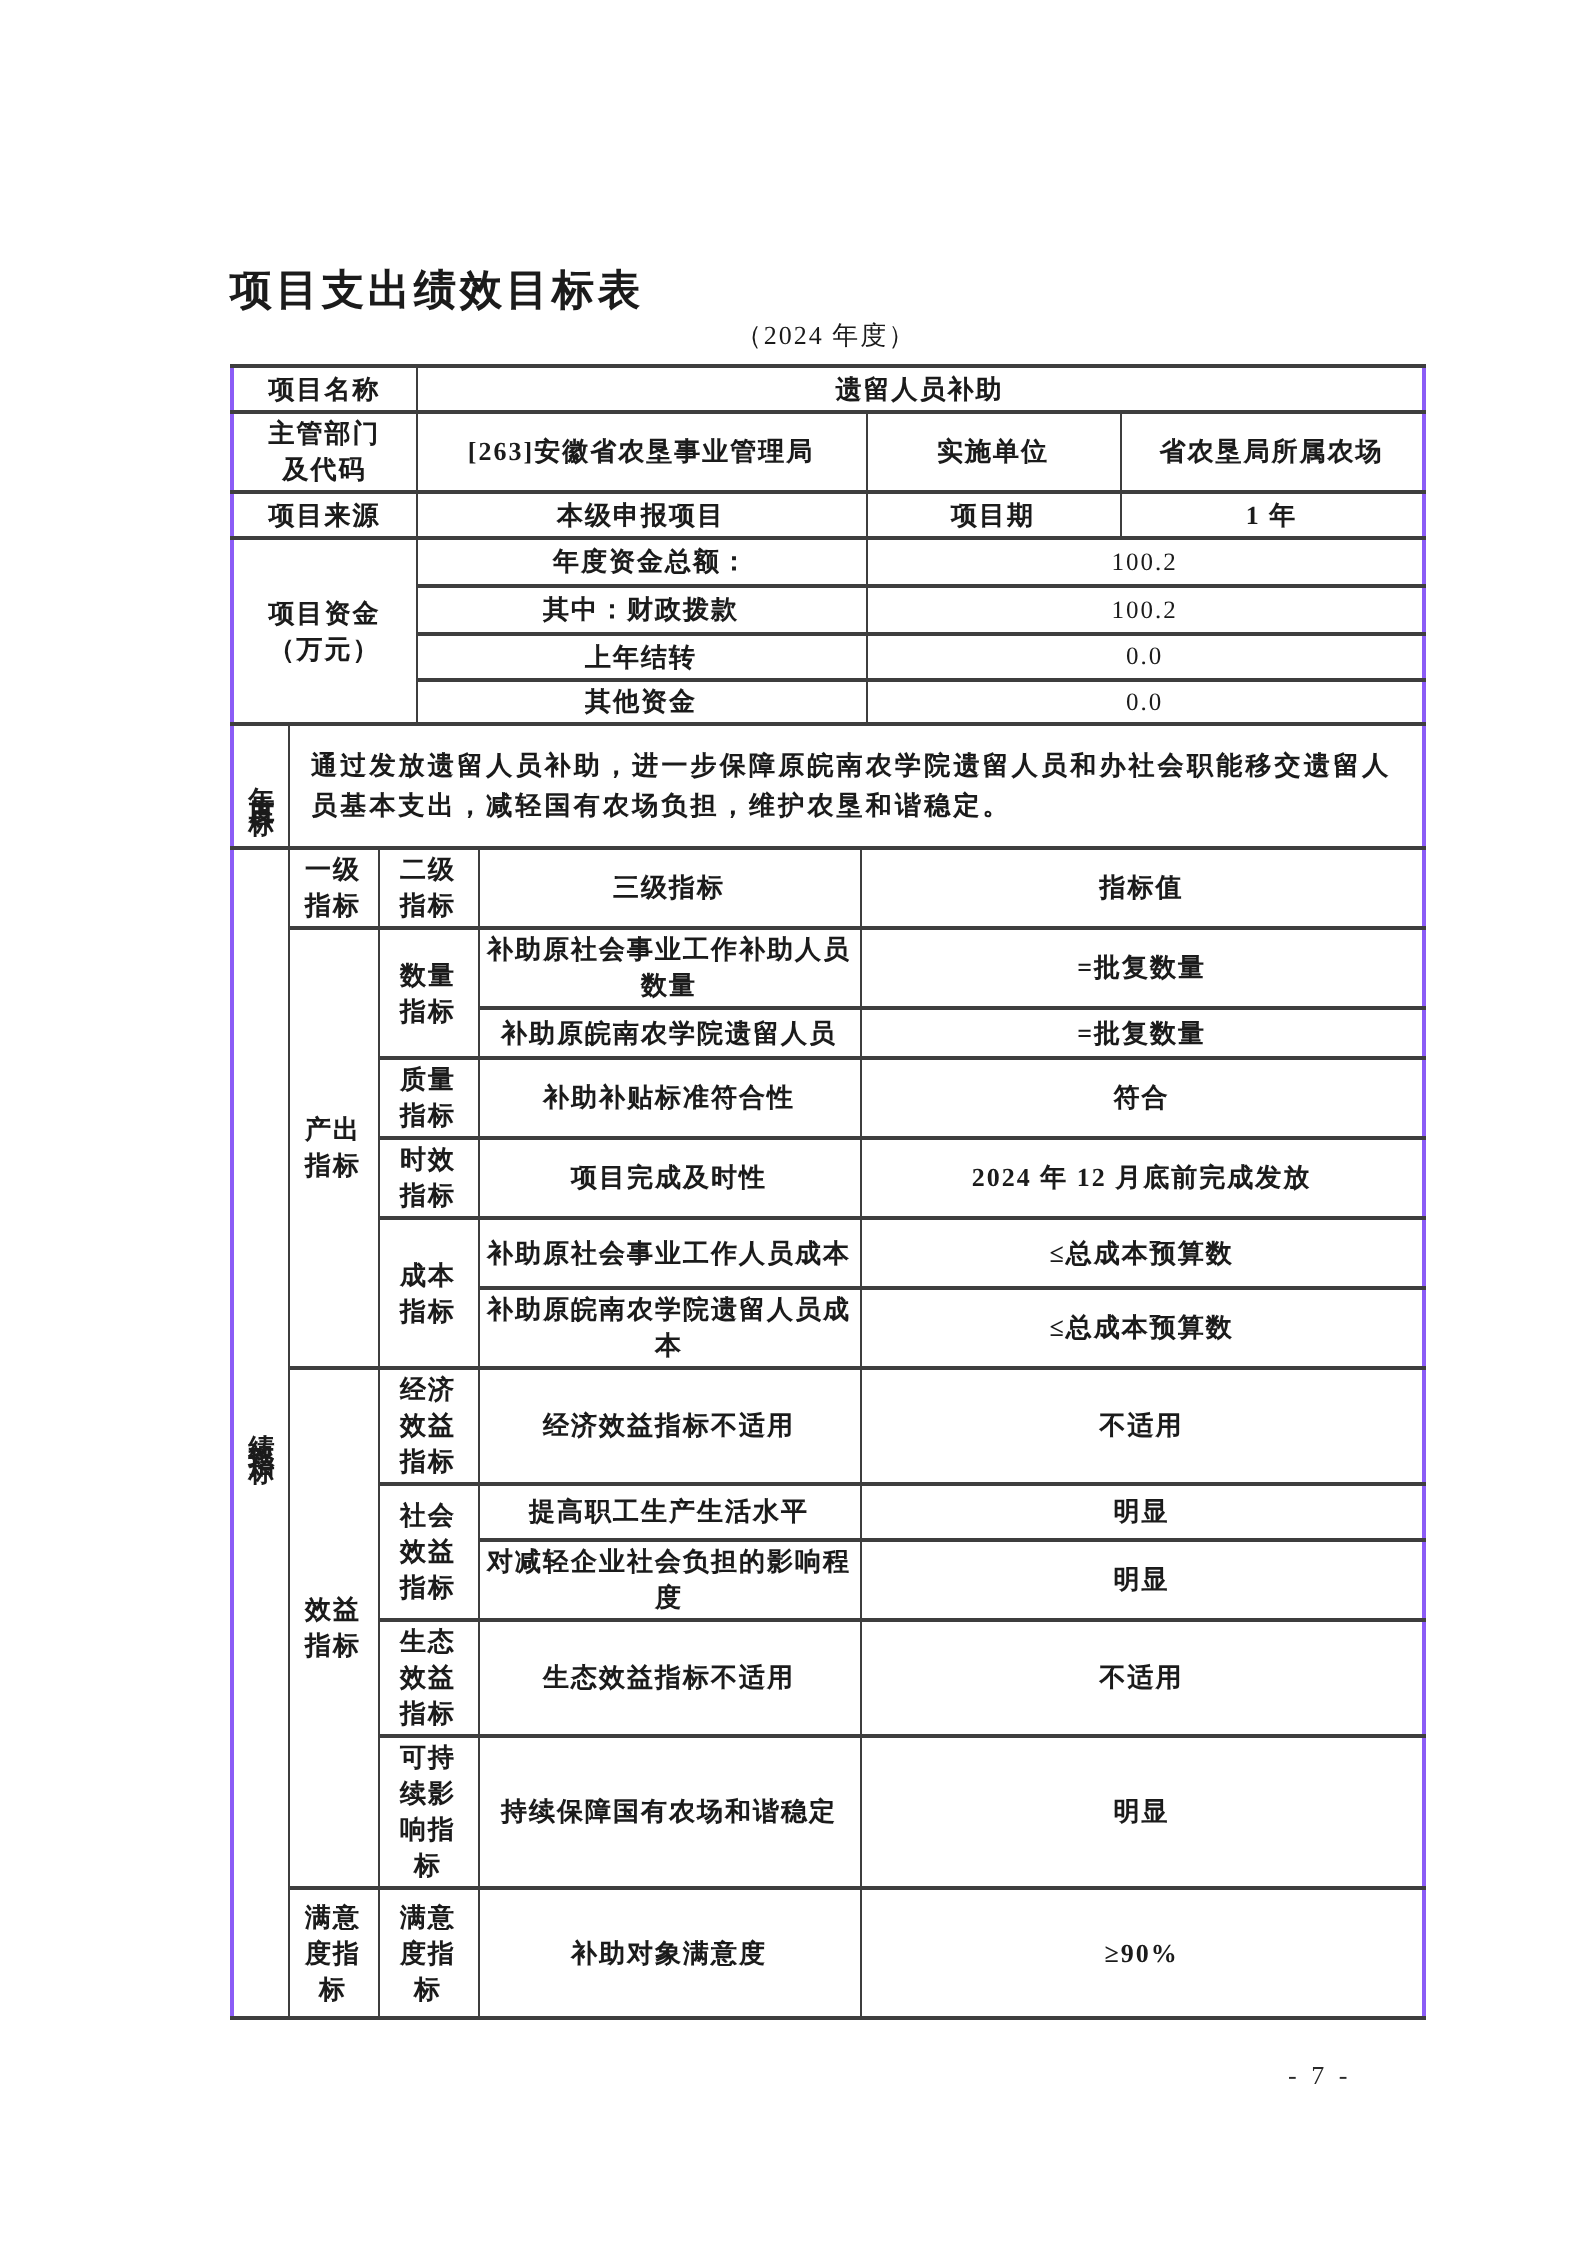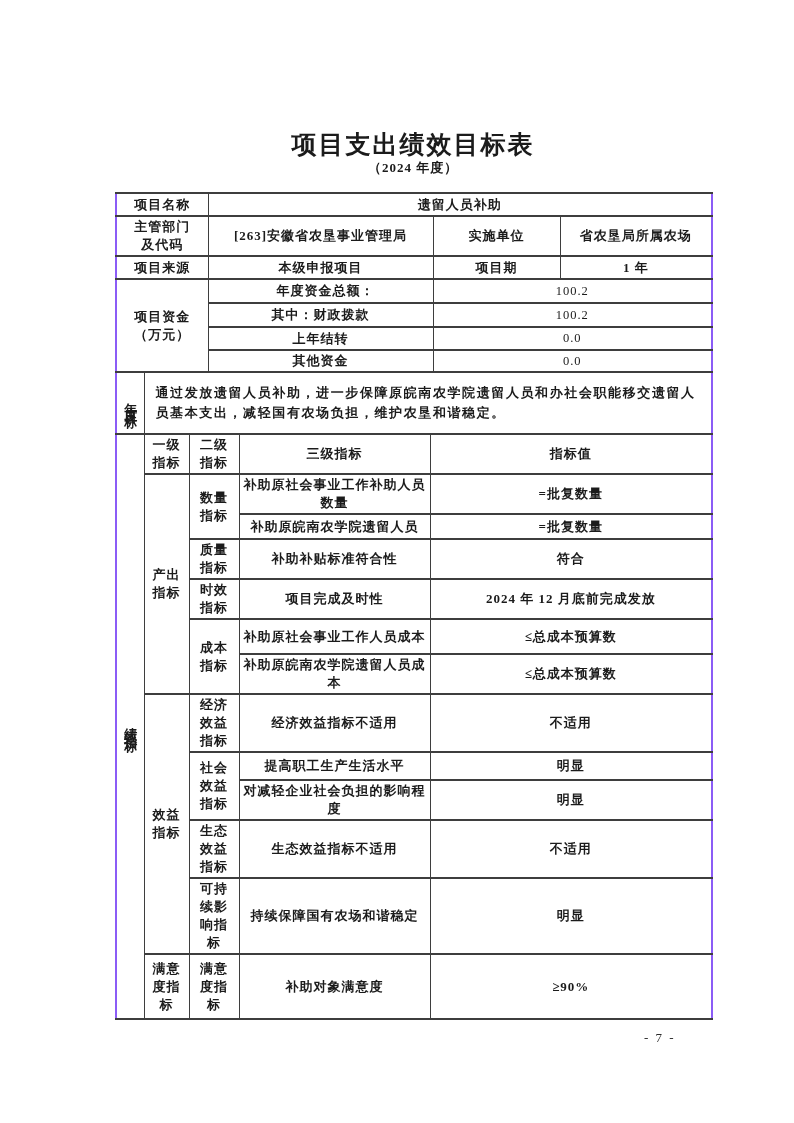--- a/index.html
+++ b/index.html
@@ -7,26 +7,26 @@
     position: relative;
     width: 794px; height: 1123px;
     margin: 0 auto;
     background: #ffffff;
     font-family: "Liberation Serif", "DejaVu Serif", serif;
     color: #1b1b1b;
     overflow: hidden;
   }
   .doc { position: absolute; left: 115px; top: 131px; width: 596px; }
   .title {
-    text-align: center; font-size: 25px; font-weight: 700;
+    font-size: 21px; font-weight: 700;
     letter-spacing: 2px; line-height: 28px;
   }
   .subtitle {
-    text-align: center; font-size: 13px; font-weight: 700;
-    letter-spacing: 1px; line-height: 17px; margin-bottom: 16px;
+    text-align: center; font-size: 13px; font-weight: 400;
+    letter-spacing: 1px; line-height: 17px; margin-bottom: 6px;
   }
   table {
     border-collapse: collapse; table-layout: fixed;
     width: 596px; border: 2px solid #8b5cf6;
   }
   table.perf { margin-top: -2px; }
   td {
     border: 1px solid #3e3e3e;
     border-top-width: 2px; border-bottom-width: 2px;
     font-size: 13px; font-weight: 700;

